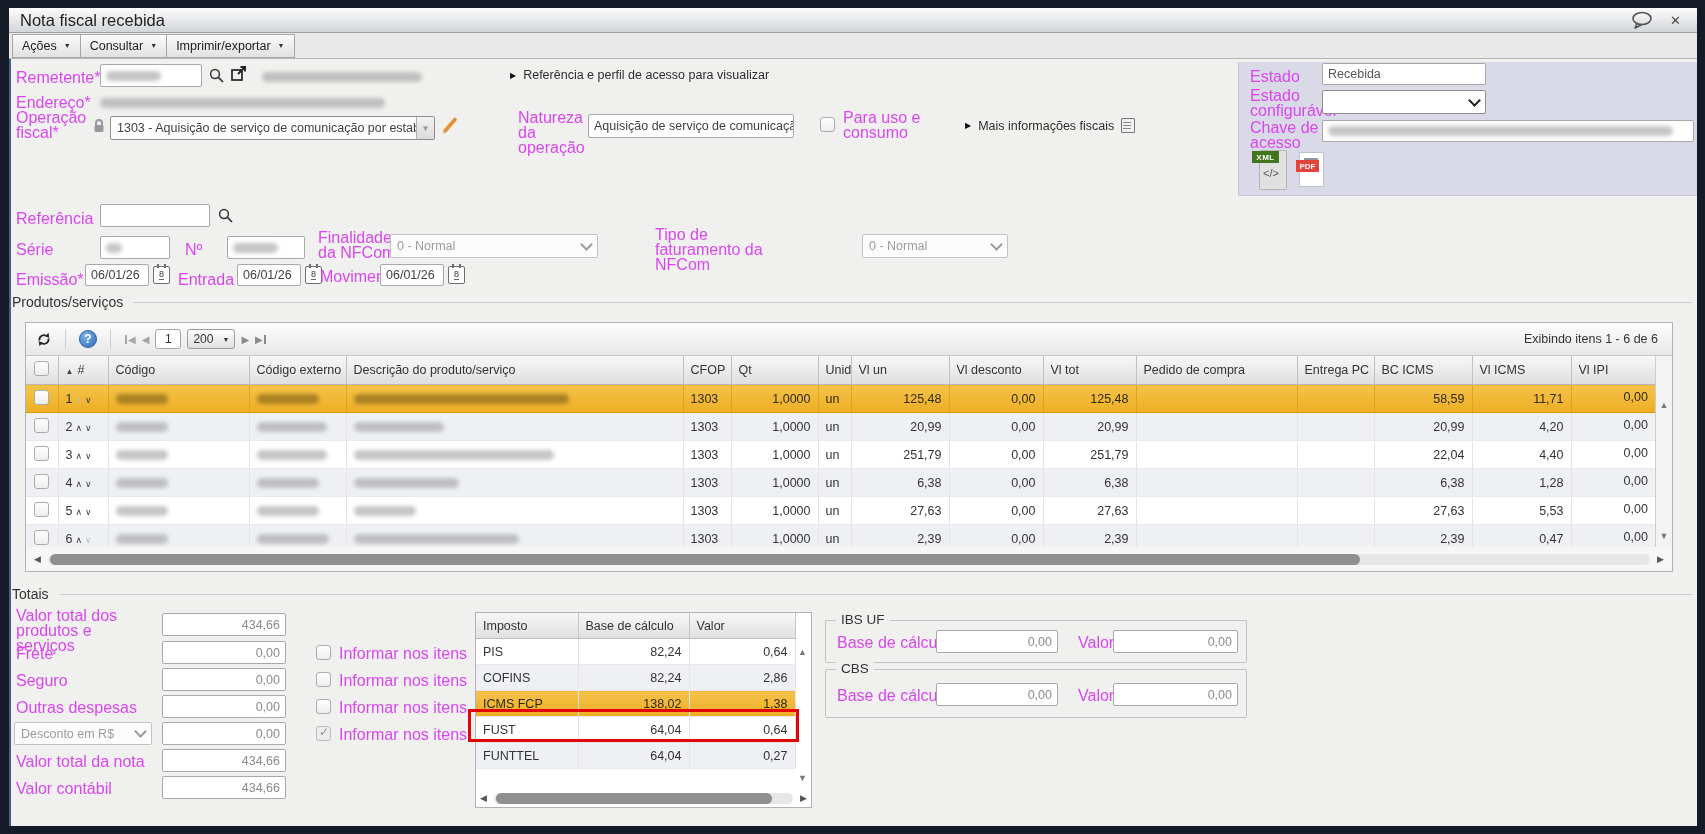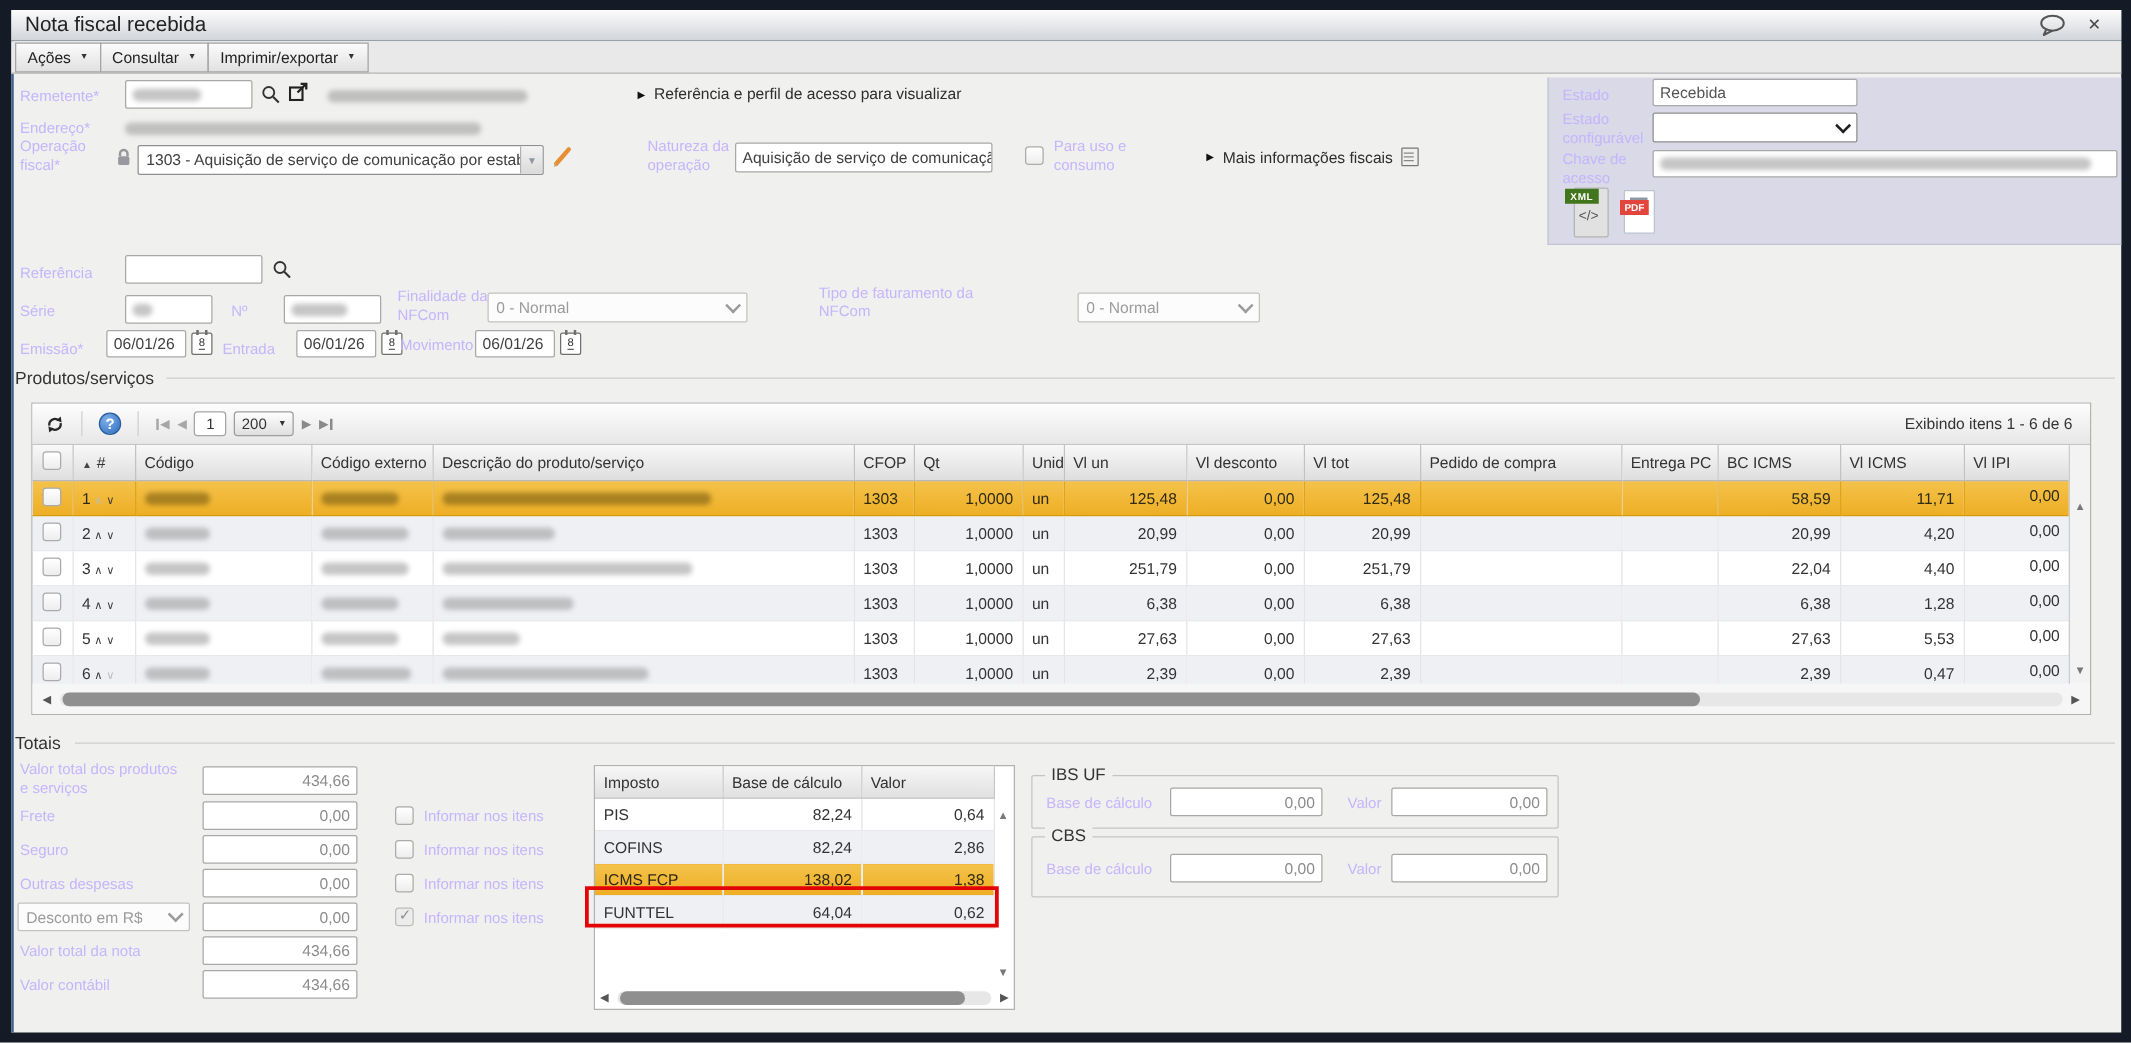--- a/index.html
+++ b/index.html
@@ -14,21 +14,21 @@
        display:flex;align-items:center;box-sizing:border-box}
   .title{margin-left:11px;font-size:16.5px;color:#222}
   .tb-icons{margin-left:auto;display:flex;align-items:center;gap:16px;margin-right:16px}
   .close-x{font-size:13px;font-weight:bold;color:#4a4a4a;cursor:pointer}
   .menubar{position:absolute;left:9px;top:33px;width:1688px;height:26px;background:#e9e9e9;
        border-bottom:1px solid #b6b6b6;display:flex;align-items:center;padding-left:3px;box-sizing:border-box}
   .menu-btn{height:22px;padding:0 9px;display:flex;align-items:center;gap:7px;font-size:12.5px;color:#222;
        background:linear-gradient(#fbfbfb,#e1e1e1);border:1px solid #a5a5a5;margin-right:-1px;cursor:pointer}
   .dn{font-size:7px;color:#333}
   
-  .lbl{position:absolute;font-size:12px;color:#c4b5fd;line-height:15px}
+  .lbl{position:absolute;font-size:16px;color:#d946ef;line-height:15px}
   .inp{position:absolute;box-sizing:border-box;border:1px solid #a8a8a8;border-radius:2px;background:#fff;
        font-size:12.5px;color:#3f3f3f;display:flex;align-items:center;padding:0 5px;overflow:hidden;white-space:nowrap}
   .inp.num{justify-content:flex-end;color:#8b8b8b}
   .sel{position:absolute;box-sizing:border-box;border:1px solid #8f8f8f;border-radius:2px;background:#fff;
        font-size:12.5px;color:#3f3f3f;display:flex;align-items:center;padding:0 6px;overflow:hidden;white-space:nowrap}
   .sel .txt{overflow:hidden;white-space:nowrap}
   .chev{margin-left:auto;width:7px;height:7px;border-right:2px solid #1f1f1f;border-bottom:2px solid #1f1f1f;
        transform:rotate(45deg);margin-top:-4px;flex:none}
   .sel.dis{color:#9b9b9b;background:#fcfcfc;border-color:#c2c2c2}
   .sel.dis .chev{border-color:#9b9b9b}
@@ -555,24 +555,29 @@
       <tr class="even">
         <td>COFINS</td>
           <td class="r">82,24</td>
           <td class="r">2,86</td>
       </tr>
       <tr class="ihl">
         <td>ICMS FCP</td>
           <td class="r">138,02</td>
           <td class="r">1,38</td>
       </tr>
+      <tr>
+        <td>FUST</td>
+          <td class="r">64,04</td>
+          <td class="r">0,64</td>
+      </tr>
       <tr class="even">
         <td>FUNTTEL</td>
           <td class="r">64,04</td>
-          <td class="r">0,62</td>
+          <td class="r">0,27</td>
       </tr>
     </tbody>
   </table>
   <div class="ivscroll">
     <span class="scr-arrow" style="margin-top:8px">▲</span>
     <span class="scr-arrow" style="margin-top:auto;margin-bottom:6px">▼</span>
   </div>
   <div class="ihscroll">
     <span class="scr-arrow" style="color:#555">◀</span>
     <div class="htrack">

